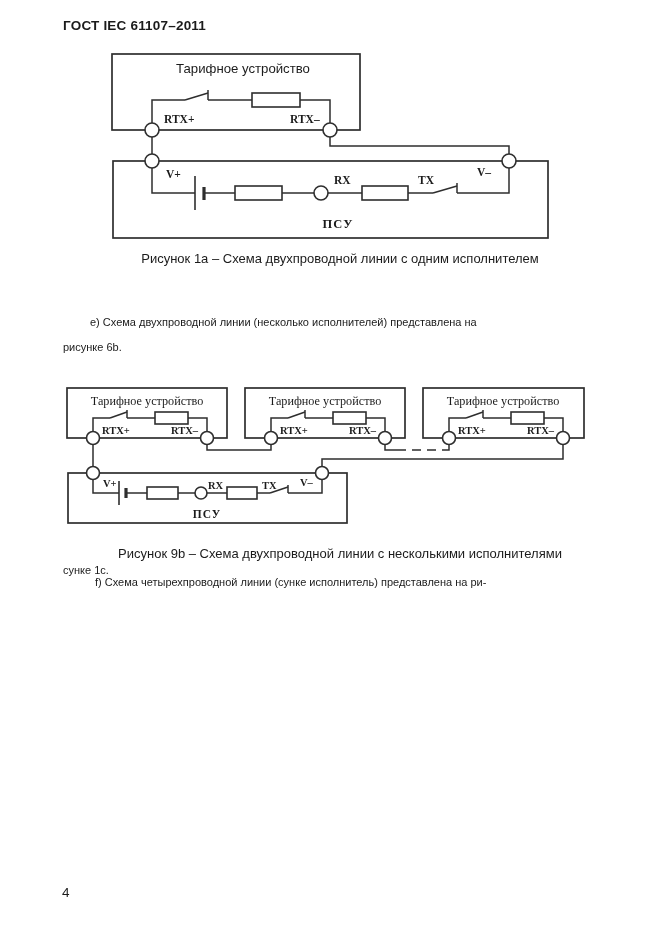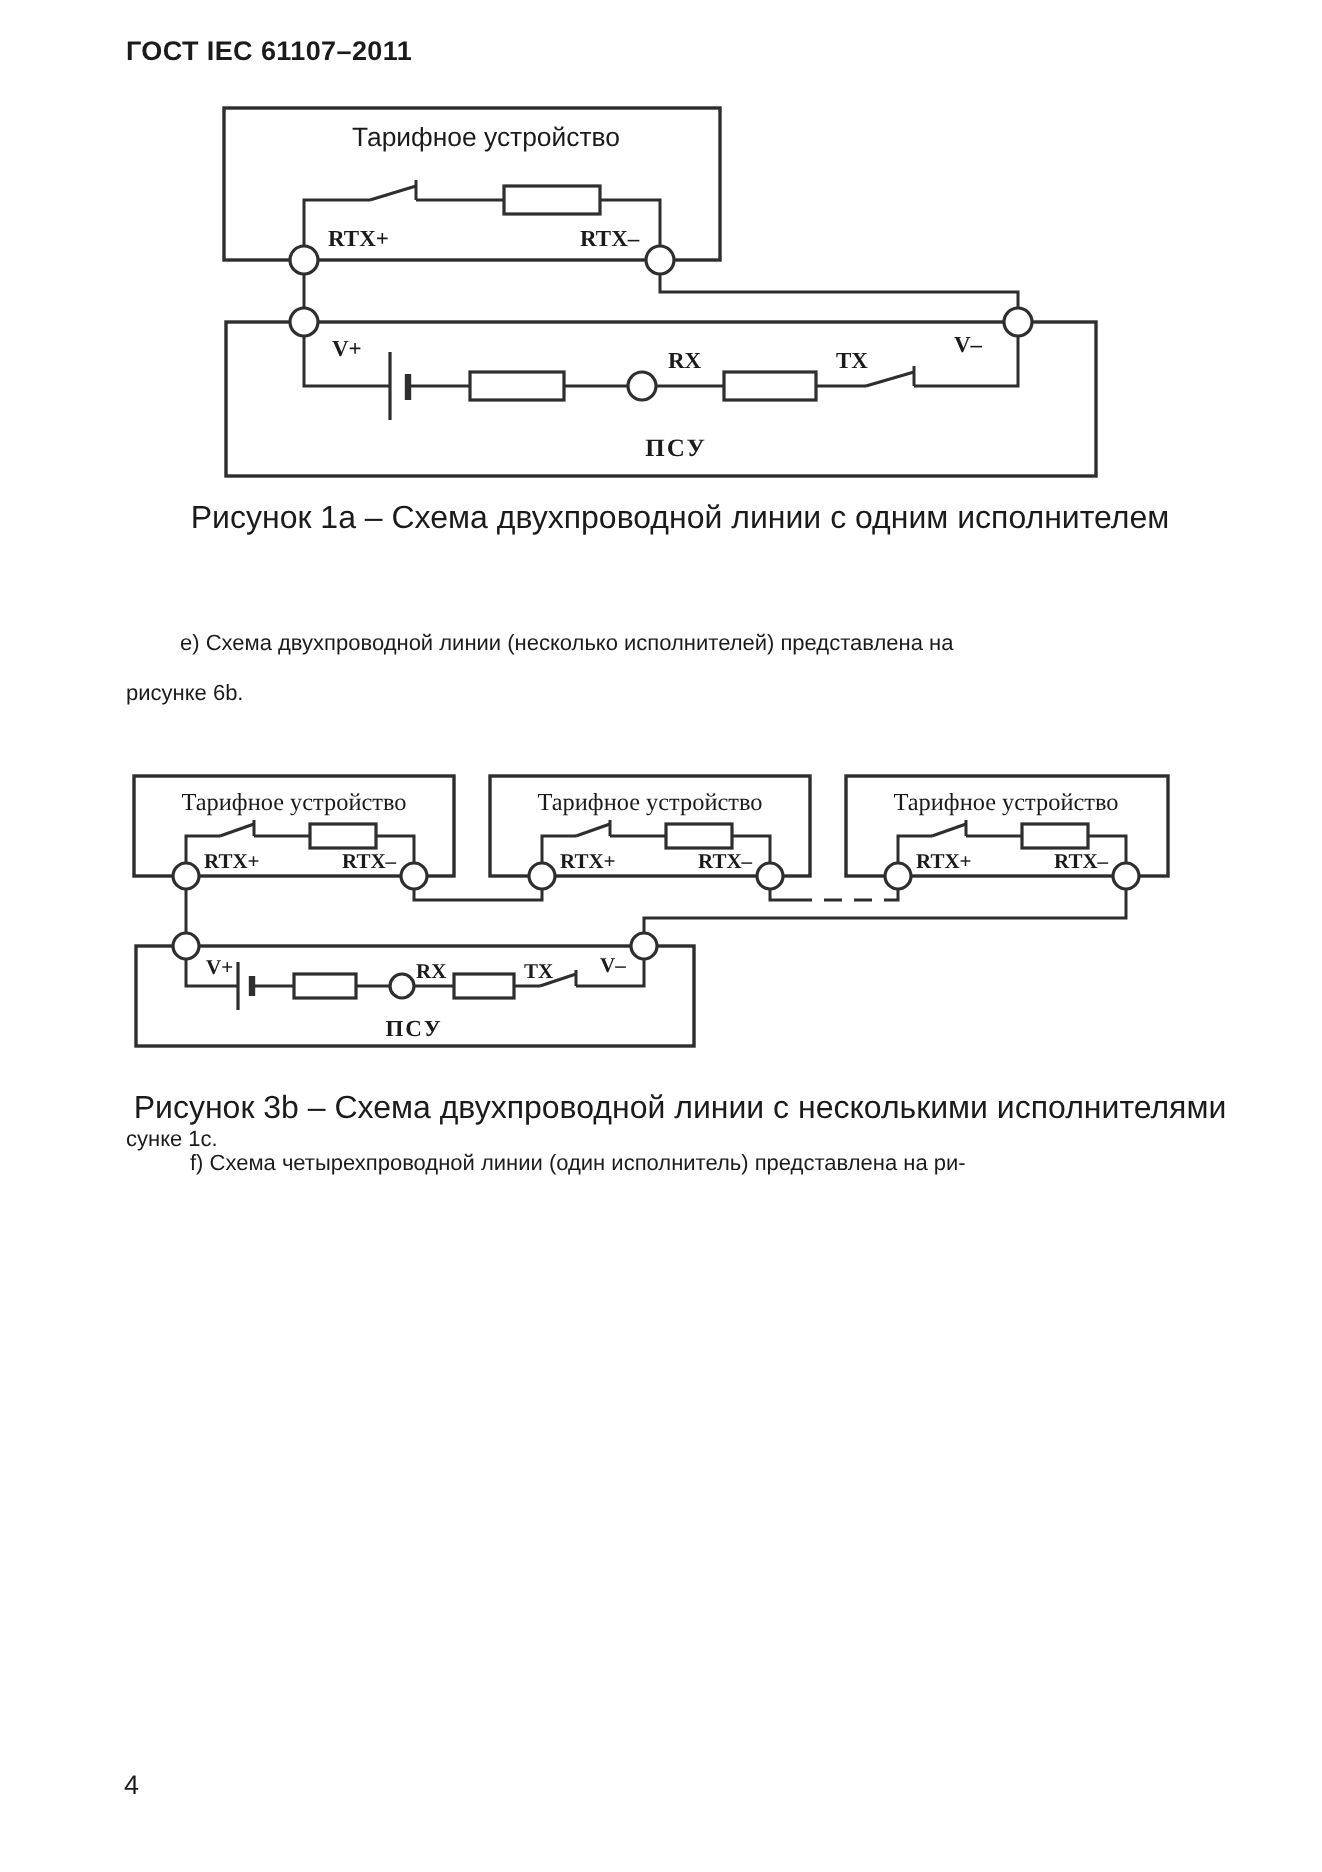--- a/index.html
+++ b/index.html
@@ -17,21 +17,21 @@
     position: absolute;
     left: 63px; top: 18px;
     font-size: 13.5px;
     font-weight: bold;
     letter-spacing: 0.2px;
   }
   .caption {
     position: absolute;
     left: 50px; width: 580px;
     text-align: center;
-    font-size: 16px;
+    font-size: 13px;
   }
   .bodyline {
     position: absolute;
     font-size: 11px;
     white-space: nowrap;
   }
   .pagenum {
     position: absolute;
     left: 62px; top: 885px;
     font-size: 13.5px;
@@ -179,20 +179,20 @@
     <path class="wire" d="M147,108 H167"></path>
     <rect class="res" x="167" y="102" width="30" height="12"></rect>
     <text class="term-b" x="202" y="104">TX</text>
     <path class="wire" d="M197,108 H210"></path>
     <path class="wire" d="M210,108 L228,102"></path>
     <path class="wire" d="M228,100 V108"></path>
     <path class="wire" d="M228,108 H262 V94"></path>
     <text class="psu-b" x="147" y="133" text-anchor="middle">ПСУ</text>
   </svg>
 
-  <div class="caption" style="top:546px;">Рисунок 3b – Схема двухпроводной линии с несколькими исполнителями</div>
+  <div class="caption" style="top:546px;">Рисунок 9b – Схема двухпроводной линии с несколькими исполнителями</div>
 
-  <div class="bodyline" style="left:95px; top:576px;">f) Схема четырехпроводной линии (один исполнитель) представлена на ри-</div>
+  <div class="bodyline" style="left:95px; top:576px;">f) Схема четырехпроводной линии (сунке исполнитель) представлена на ри-</div>
   <div class="bodyline" style="left:63px; top:564px;">сунке 1с.</div>
 
   <div class="pagenum">4</div>
 
 </div>
 
 </body></html>

